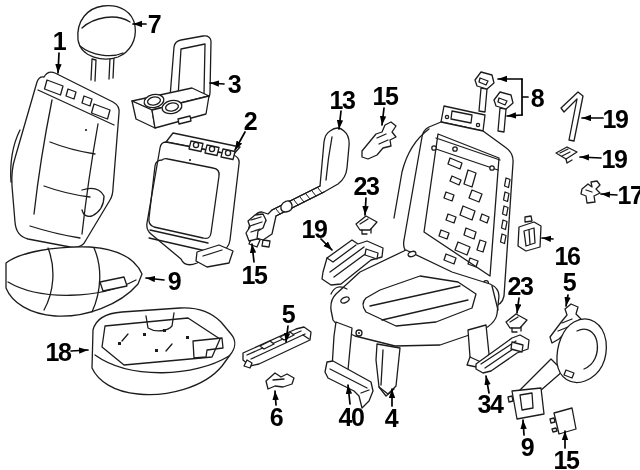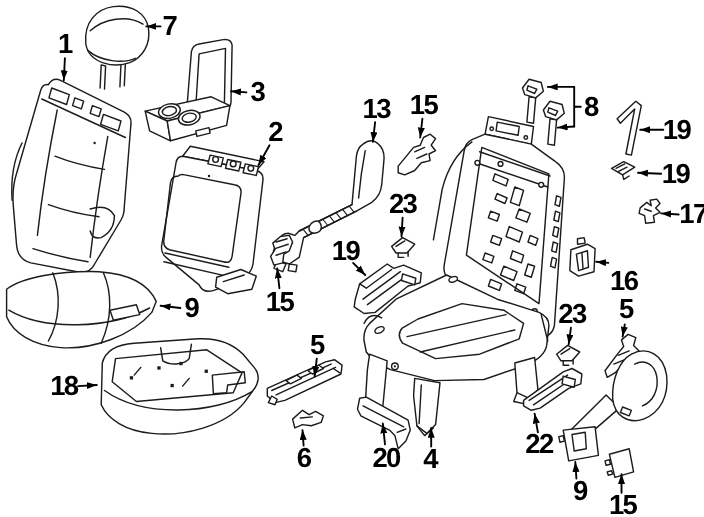--- a/index.html
+++ b/index.html
@@ -301,21 +301,21 @@
 <div class="callout" style="left:614px;top:159px">19</div>
 <div class="callout" style="left:630px;top:195px">17</div>
 <div class="callout" style="left:567px;top:256px">16</div>
 <div class="callout" style="left:366px;top:186px">23</div>
 <div class="callout" style="left:314px;top:229px">19</div>
 <div class="callout" style="left:254px;top:275px">15</div>
 <div class="callout" style="left:174px;top:281px">9</div>
 <div class="callout" style="left:58px;top:352px">18</div>
 <div class="callout" style="left:288px;top:314px">5</div>
 <div class="callout" style="left:276px;top:417px">6</div>
-<div class="callout" style="left:351px;top:417px">20</div>
+<div class="callout" style="left:351px;top:417px">40</div>
 <div class="callout" style="left:391px;top:418px">4</div>
 <div class="callout" style="left:569px;top:282px">5</div>
 <div class="callout" style="left:520px;top:286px">23</div>
-<div class="callout" style="left:490px;top:404px">22</div>
+<div class="callout" style="left:490px;top:404px">34</div>
 <div class="callout" style="left:527px;top:447px">9</div>
 <div class="callout" style="left:566px;top:460px">15</div>
 
 </div>
 
 </body></html>

